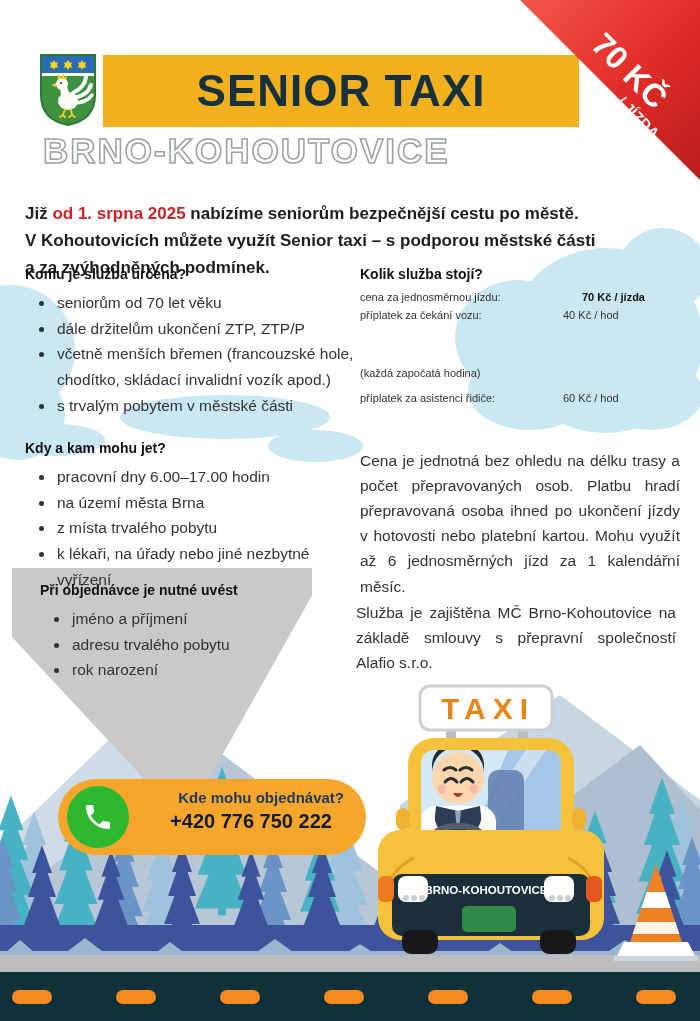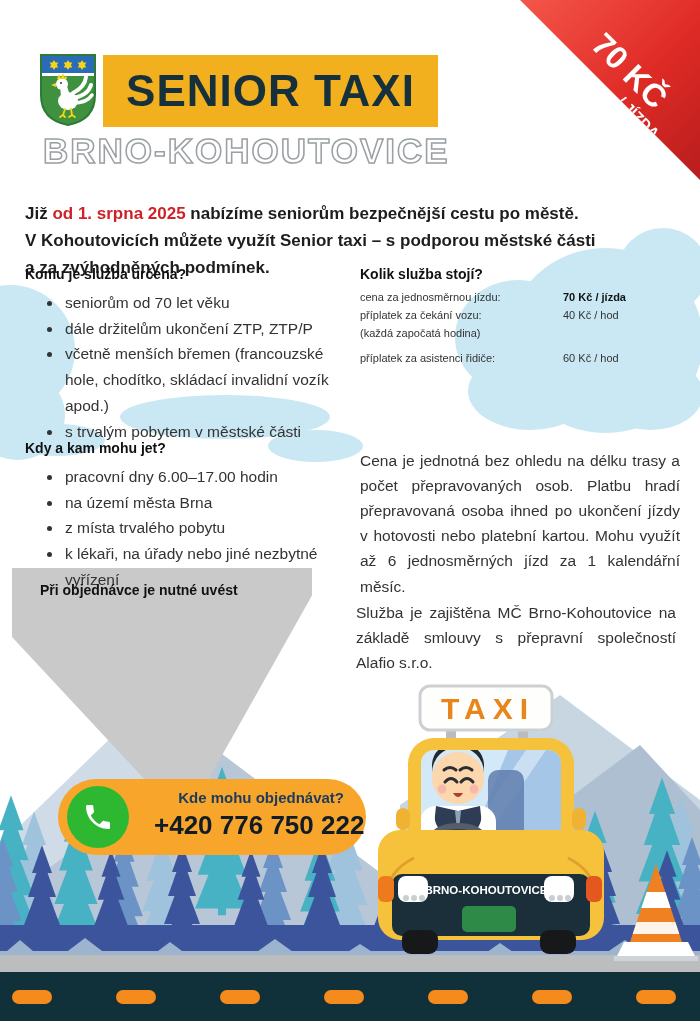--- a/index.html
+++ b/index.html
@@ -12,65 +12,65 @@
   .cloud{position:absolute; background:var(--color-cloud_blue,#c9e8f3); border-radius:50%; z-index:1;}
   
   .mountains{position:absolute; left:0; top:675px; z-index:2;}
   .forest{position:absolute; left:0; top:690px; z-index:4;}
   .curb{position:absolute; left:0; top:955px; width:700px; height:17px; background:#bcbdbf; z-index:5;}
   .road{position:absolute; left:0; top:972px; width:700px; height:49px; background:var(--color-road_dark,#10303a); z-index:5;}
   .dashes{position:absolute; left:12px; top:990px; display:flex; gap:64px; z-index:5;}
   .dash{width:40px; height:14px; border-radius:8px; background:var(--color-dash_orange,#f58a1d);}
   
   .coat{position:absolute; left:39px; top:53px; z-index:8;}
-  .banner{position:absolute; left:103px; top:55px; width:335px; height:72px;
+  .banner{position:absolute; left:103px; top:55px; width:476px; height:72px;
     background:var(--color-accent_yellow,#f2b01e); display:flex; align-items:center; justify-content:center; z-index:8;}
   .banner h1{margin:0; font-size:44px; font-weight:bold; color:#16313c; letter-spacing:1px; white-space:nowrap;}
   .subtitle{position:absolute; left:43px; top:131px; z-index:8;
     font-size:35px; font-weight:bold; letter-spacing:2px; color:#ffffff;
     -webkit-text-stroke:1.5px #9aa0a4; text-shadow:0 0 1px #9aa0a4; white-space:nowrap;}
   
   .ribbon{position:absolute; right:0; top:0; width:180px; height:180px; z-index:9;
     background:linear-gradient(135deg,#f4564a 0%,#e02b26 55%,#b81d1d 100%);
     clip-path:polygon(0 0,100% 0,100% 100%);}
   .ribbon-inner{position:absolute; left:8px; top:52px; width:190px; text-align:center;
     transform:rotate(45deg); color:#fff;}
   .ribbon-price{font-size:32px; font-weight:bold; line-height:1;}
   .ribbon-unit{font-size:15px; font-weight:bold; text-align:right; padding-right:30px; margin-top:2px;}
   
   .content{position:absolute; z-index:6;}
   .intro{left:25px; top:184px; width:662px; font-size:17px; font-weight:bold; color:#1d1d1d;
     line-height:1.58; white-space:pre-line;}
   .intro .hl{color:var(--color-highlight_red,#cf2127);}
   .sec-title{margin:0 0 8px 0; font-size:14px; font-weight:bold; color:#111;}
   ul.blist{margin:0; padding-left:30px; font-size:15.5px; color:#333; line-height:1.66;}
-  ul.blist li{padding-left:2px;margin-left:8px;}
+  ul.blist li{padding-left:2px;}
   .who{left:25px; top:266px; width:335px;}
   .cost{left:360px; top:266px; width:330px;}
   .cost-grid{display:grid; grid-template-columns:203px 120px; row-gap:2px;
     font-size:11px; color:#333; line-height:1.45;}
-  .cost-grid .note{margin-bottom:7px;}
-  .cost-grid .val-bold{font-weight:bold; color:#111;}
+  .cost-grid .note{margin-bottom:7px;margin-top:40px;}
+  .cost-grid .val-bold{font-weight:bold; color:#111;margin-left:19px;}
   .when{left:25px; top:440px; width:340px;}
   .para{font-size:15.5px; color:#333; line-height:1.62; text-align:justify; margin:0;}
   .para1{left:360px; top:448px; width:320px;}
   .para2{left:356px; top:600px; width:320px;}
   
   .callout-shape{position:absolute; left:12px; top:568px; width:300px; height:230px;
     background:var(--color-gray_callout,#c9c9c9); z-index:3;
     clip-path:polygon(0 0,100% 0,100% 12%,62% 100%,50% 100%,0 30%);}
   .order{left:40px; top:582px; width:262px;}
   
   .pill{position:absolute; left:58px; top:779px; width:308px; height:76px; border-radius:40px;
     background:var(--color-pill_orange,#f7a62b); z-index:7;}
   .pill-icon{position:absolute; left:9px; top:7px; width:62px; height:62px; border-radius:50%;
     background:var(--color-phone_green,#2eb832); display:flex; align-items:center; justify-content:center;}
   .pill-q{position:absolute; right:22px; top:10px; font-size:15px; font-weight:bold; color:#1b3a5e;text-align:right;}
-  .pill-phone{position:absolute; left:96px; top:31px; width:222px; 
-    font-size:26px; font-weight:bold; color:#111c26; white-space:nowrap;}
+  .pill-phone{position:absolute; left:82px; top:31px; width:222px; text-align:center;
+    font-size:20px; font-weight:bold; color:#111c26; white-space:nowrap;}
   
   .taxi{position:absolute; left:358px; top:678px; z-index:6;}
   .cone{position:absolute; left:612px; top:862px; z-index:6;}
 </style>
 </head>
 <body>
 
 <div class="page">
 
   <div class="cloud" style="left:-55px;top:285px;width:130px;height:130px"></div>
@@ -251,20 +251,25 @@
       <li>z místa trvalého pobytu</li>
       <li>k lékaři, na úřady nebo jiné nezbytné vyřízení</li>
     </ul>
   </div>
 
   <p class="content para para1">Cena je jednotná bez ohledu na délku trasy a počet přepravovaných osob. Platbu hradí přepravovaná osoba ihned po ukončení jízdy v hotovosti nebo platební kartou. Mohu využít až 6 jednosměrných jízd za 1 kalendářní měsíc.</p>
   <p class="content para para2">Služba je zajištěna MČ Brno-Kohoutovice na základě smlouvy s přepravní společností Alafio s.r.o.</p>
 
   <div class="content order">
     <h3 class="sec-title">Při objednávce je nutné uvést</h3>
+    <ul class="blist">
+      <li>jméno a příjmení</li>
+      <li>adresu trvalého pobytu</li>
+      <li>rok narození</li>
+    </ul>
   </div>
 
   <svg class="taxi" width="344" height="290" viewBox="0 0 344 290">
 
     <rect x="88" y="46" width="10" height="18" fill="#b9bdc1"></rect>
     <rect x="160" y="46" width="10" height="18" fill="#b9bdc1"></rect>
 
     <g>
       <rect x="62" y="8" width="132" height="44" rx="10" fill="#fefefc" stroke="#cdd0d3" stroke-width="3"></rect>
       <text x="130" y="41" text-anchor="middle" font-family="Liberation Sans, sans-serif" font-size="30" font-weight="bold" letter-spacing="7" fill="#e8861b">TAXI</text>

